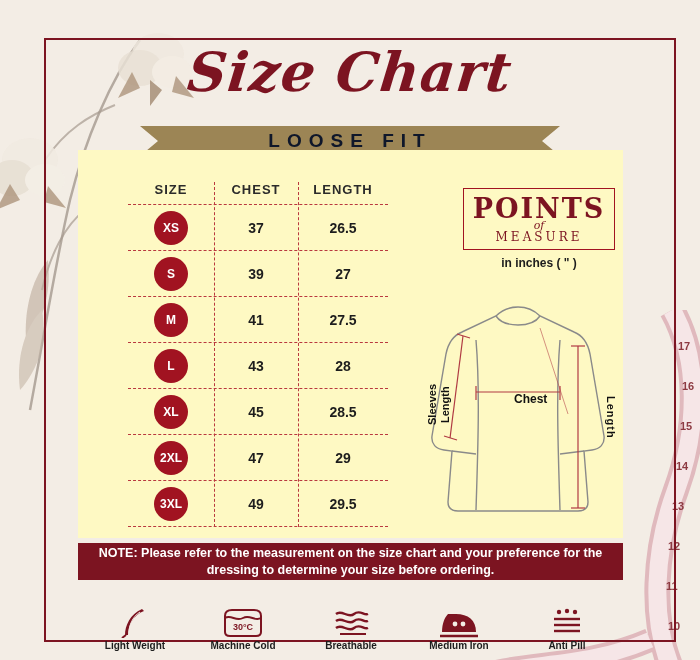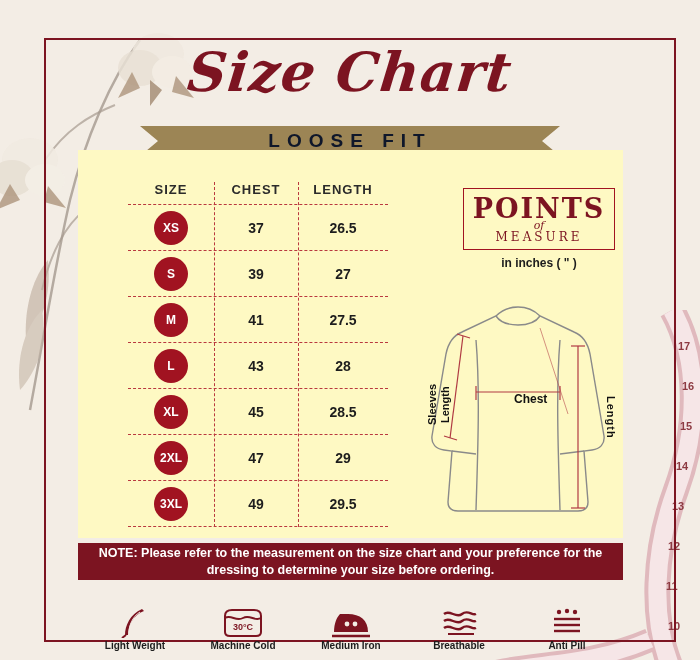--- a/index.html
+++ b/index.html
@@ -495,41 +495,41 @@
           <path d="M3 12 C9 8 14 16 21 12 C28 8 33 16 39 12" stroke="#7c1421" stroke-width="2" fill="none"></path>
           <text x="21" y="24" font-family="'Liberation Sans',sans-serif" font-size="9" font-weight="bold" fill="#7c1421" text-anchor="middle">30°C</text>
         </svg>
     </div>
     <div class="care-label">Machine Cold</div>
   </div>
 
   <div class="care-item">
     <div class="care-icon">
       <svg width="42" height="32" viewBox="0 0 42 32">
-          <path d="M4 26 L38 26 C38 14 30 8 18 8 L10 8 C6 12 4 19 4 26 Z" fill="#7c1421"></path>
-          <circle cx="17" cy="18" r="2.4" fill="#f3ede5"></circle>
-          <circle cx="25" cy="18" r="2.4" fill="#f3ede5"></circle>
-          <path d="M2 30 L40 30" stroke="#7c1421" stroke-width="2.5"></path>
-        </svg>
-    </div>
-    <div class="care-label">Medium Iron</div>
-  </div>
-
-  <div class="care-item">
-    <div class="care-icon">
-      <svg width="42" height="32" viewBox="0 0 42 32">
           <g stroke="#7c1421" stroke-width="2.4" fill="none">
             <path d="M6 8 C12 3 18 13 24 8 C30 3 34 10 38 8"></path>
             <path d="M6 15 C12 10 18 20 24 15 C30 10 34 17 38 15"></path>
             <path d="M6 22 C12 17 18 27 24 22 C30 17 34 24 38 22"></path>
           </g>
           <path d="M10 28 L36 28" stroke="#7c1421" stroke-width="2"></path>
         </svg>
     </div>
     <div class="care-label">Breathable</div>
+  </div>
+
+  <div class="care-item">
+    <div class="care-icon">
+      <svg width="42" height="32" viewBox="0 0 42 32">
+          <path d="M4 26 L38 26 C38 14 30 8 18 8 L10 8 C6 12 4 19 4 26 Z" fill="#7c1421"></path>
+          <circle cx="17" cy="18" r="2.4" fill="#f3ede5"></circle>
+          <circle cx="25" cy="18" r="2.4" fill="#f3ede5"></circle>
+          <path d="M2 30 L40 30" stroke="#7c1421" stroke-width="2.5"></path>
+        </svg>
+    </div>
+    <div class="care-label">Medium Iron</div>
   </div>
 
   <div class="care-item">
     <div class="care-icon">
       <svg width="42" height="32" viewBox="0 0 42 32">
           <g fill="#7c1421">
             <circle cx="13" cy="6" r="2.2"></circle>
             <circle cx="21" cy="5" r="2.2"></circle>
             <circle cx="29" cy="6" r="2.2"></circle>
           </g>

